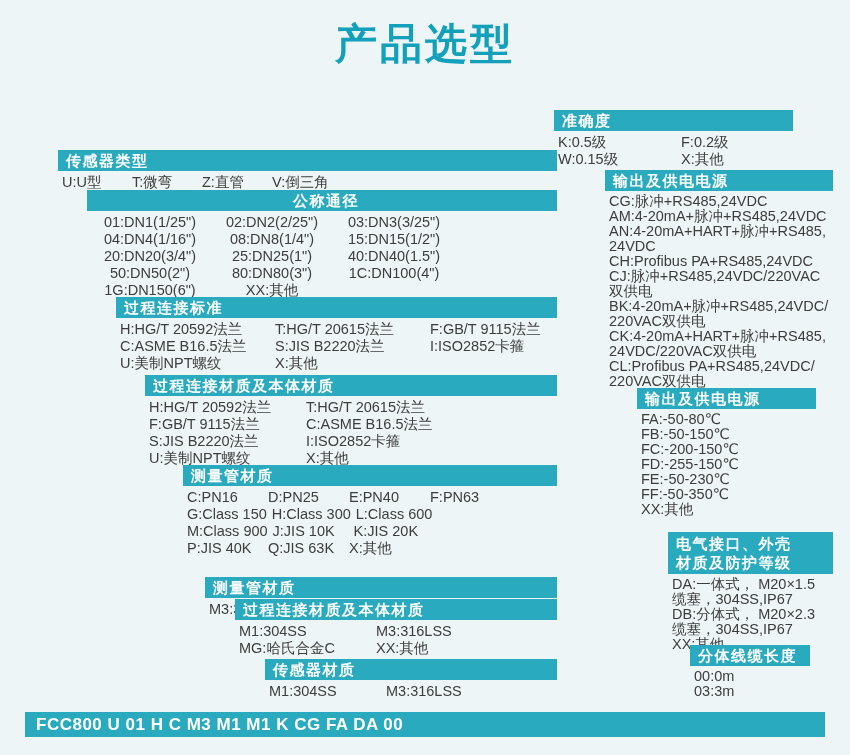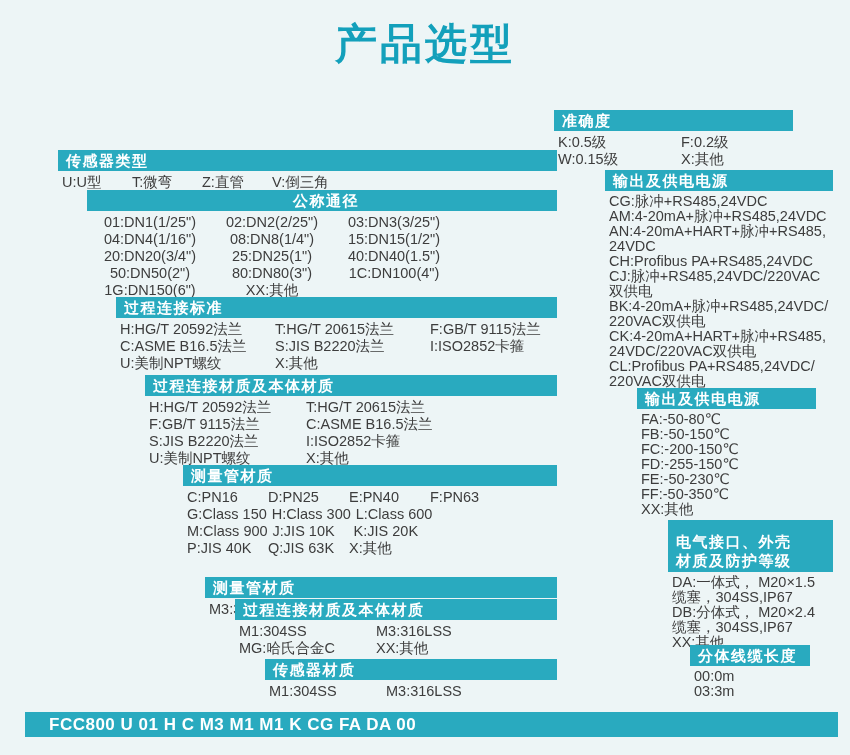--- a/index.html
+++ b/index.html
@@ -35,38 +35,38 @@
   #left-col .section:nth-child(9){top:659px;left:265px;width:292px;}
 
   
   #right-col .section:nth-child(1){top:110px;left:554px;width:239px;}
   #right-col .section:nth-child(2){top:170px;left:605px;width:228px;}
   #right-col .section:nth-child(3){top:388px;left:637px;width:179px;}
   #right-col .section:nth-child(4){top:520px;left:668px;width:165px;}
   #right-col .section:nth-child(5){top:645px;left:690px;width:120px;}
 
   
-  #right-col .section:nth-child(4) .heading{height:auto;line-height:19px;padding:12px 0 2px 8px;}
+  #right-col .section:nth-child(4) .heading{height:auto;line-height:19px;padding:2px 0 2px 8px;margin-top:12px;}
 
   
   #left-col .section:nth-child(2) .item{min-width:66px;margin-right:4px;}
   #left-col .section:nth-child(3) .item{min-width:118px;margin-right:4px;}
   #left-col .section:nth-child(4) .item{min-width:150px;margin-right:5px;}
   #left-col .section:nth-child(5) .item{min-width:152px;margin-right:5px;}
   #left-col .section:nth-child(6) .item{min-width:76px;margin-right:5px;}
   #left-col .section:nth-child(7) .item{min-width:118px;margin-right:6px;}
   #left-col .section:nth-child(8) .item{min-width:132px;margin-right:5px;}
   #left-col .section:nth-child(9) .item{min-width:112px;margin-right:5px;}
   #right-col .section:nth-child(1) .item{min-width:118px;margin-right:5px;}
   #right-col .section:nth-child(1) .row{line-height:17px;}
 
   .result-bar{
     position:absolute;top:712px;left:25px;width:789px;height:25px;
     background:#29aabf;color:#ffffff;font-weight:bold;font-size:17px;
-    line-height:25px;padding-left:24px;letter-spacing:0.5px;white-space:nowrap;
+    line-height:25px;padding-left:11px;letter-spacing:0.5px;white-space:nowrap;
   }
 </style>
 </head>
 <body>
 
 <div class="page-title">产品选型</div>
 
 <div id="left-col">
     <div class="section">
     </div>
@@ -297,21 +297,21 @@
       <div class="heading">电气接口、外壳
 材质及防护等级</div>
       <div class="body">
         <div class="row">
           <span class="item">DA:一体式， M20×1.5</span>
         </div>
         <div class="row">
           <span class="item">缆塞，304SS,IP67</span>
         </div>
         <div class="row">
-          <span class="item">DB:分体式， M20×2.4</span>
+          <span class="item">DB:分体式， M20×2.3</span>
         </div>
         <div class="row">
           <span class="item">缆塞，304SS,IP67</span>
         </div>
         <div class="row">
           <span class="item">XX:其他</span>
         </div>
       </div>
     </div>
     <div class="section">

